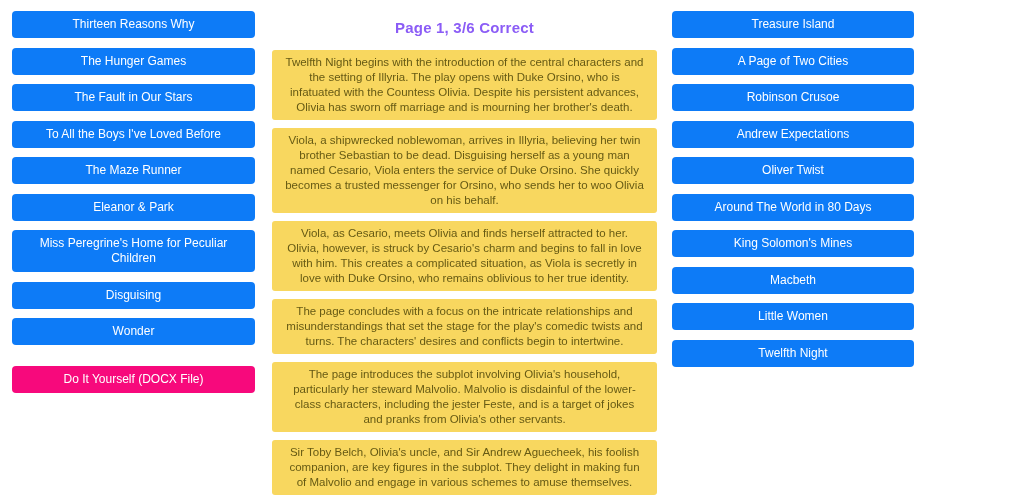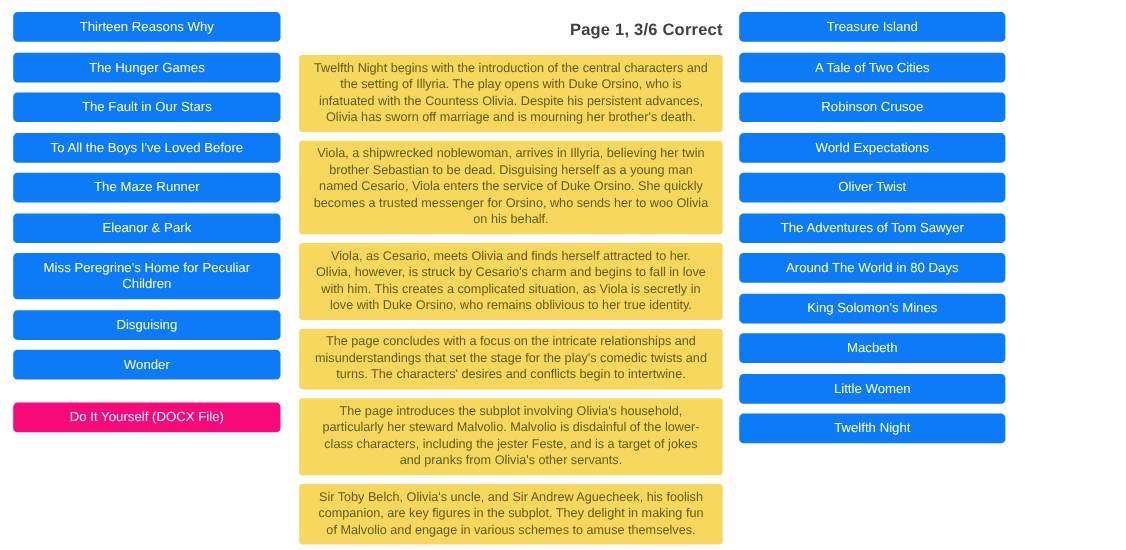--- a/index.html
+++ b/index.html
@@ -41,24 +41,24 @@
     font-family: "Liberation Sans", sans-serif;
     font-size: 12px;
     line-height: 15px;
     text-align: center;
     cursor: pointer;
     width: 100%;
   }
   .book-btn.pink { background: var(--button-pink, #f7097c); margin-top: 11px; }
   .center-title {
     margin-top: 8px;
-    text-align: right;
+    text-align: center;
     font-size: 15px;
     font-weight: bold;
-    color: #404040;
+    color: #8b5cf6;
     letter-spacing: 0.2px;
   }
   .cards {
     margin-top: 14px;
     display: flex;
     flex-direction: column;
     gap: 8px;
   }
   .passage-card {
     background: var(--card-yellow, #f8d75f);
@@ -95,25 +95,24 @@
       <div class="passage-card">Viola, a shipwrecked noblewoman, arrives in Illyria, believing her twin brother Sebastian to be dead. Disguising herself as a young man named Cesario, Viola enters the service of Duke Orsino. She quickly becomes a trusted messenger for Orsino, who sends her to woo Olivia on his behalf.</div>
       <div class="passage-card">Viola, as Cesario, meets Olivia and finds herself attracted to her. Olivia, however, is struck by Cesario's charm and begins to fall in love with him. This creates a complicated situation, as Viola is secretly in love with Duke Orsino, who remains oblivious to her true identity.</div>
       <div class="passage-card">The page concludes with a focus on the intricate relationships and misunderstandings that set the stage for the play's comedic twists and turns. The characters' desires and conflicts begin to intertwine.</div>
       <div class="passage-card">The page introduces the subplot involving Olivia's household, particularly her steward Malvolio. Malvolio is disdainful of the lower-class characters, including the jester Feste, and is a target of jokes and pranks from Olivia's other servants.</div>
       <div class="passage-card">Sir Toby Belch, Olivia's uncle, and Sir Andrew Aguecheek, his foolish companion, are key figures in the subplot. They delight in making fun of Malvolio and engage in various schemes to amuse themselves.</div>
     </div>
   </div>
 
   <div class="col col-right">
     <button class="book-btn">Treasure Island</button>
-    <button class="book-btn">A Tale of Two Cities</button>
+    <button class="book-btn">A Page of Two Cities</button>
     <button class="book-btn">Robinson Crusoe</button>
-    <button class="book-btn">World Expectations</button>
+    <button class="book-btn">Andrew Expectations</button>
     <button class="book-btn">Oliver Twist</button>
-    <button class="book-btn">The Adventures of Tom Sawyer</button>
     <button class="book-btn">Around The World in 80 Days</button>
     <button class="book-btn">King Solomon's Mines</button>
     <button class="book-btn">Macbeth</button>
     <button class="book-btn">Little Women</button>
     <button class="book-btn">Twelfth Night</button>
   </div>
 
 </div>
 
 </body></html>

